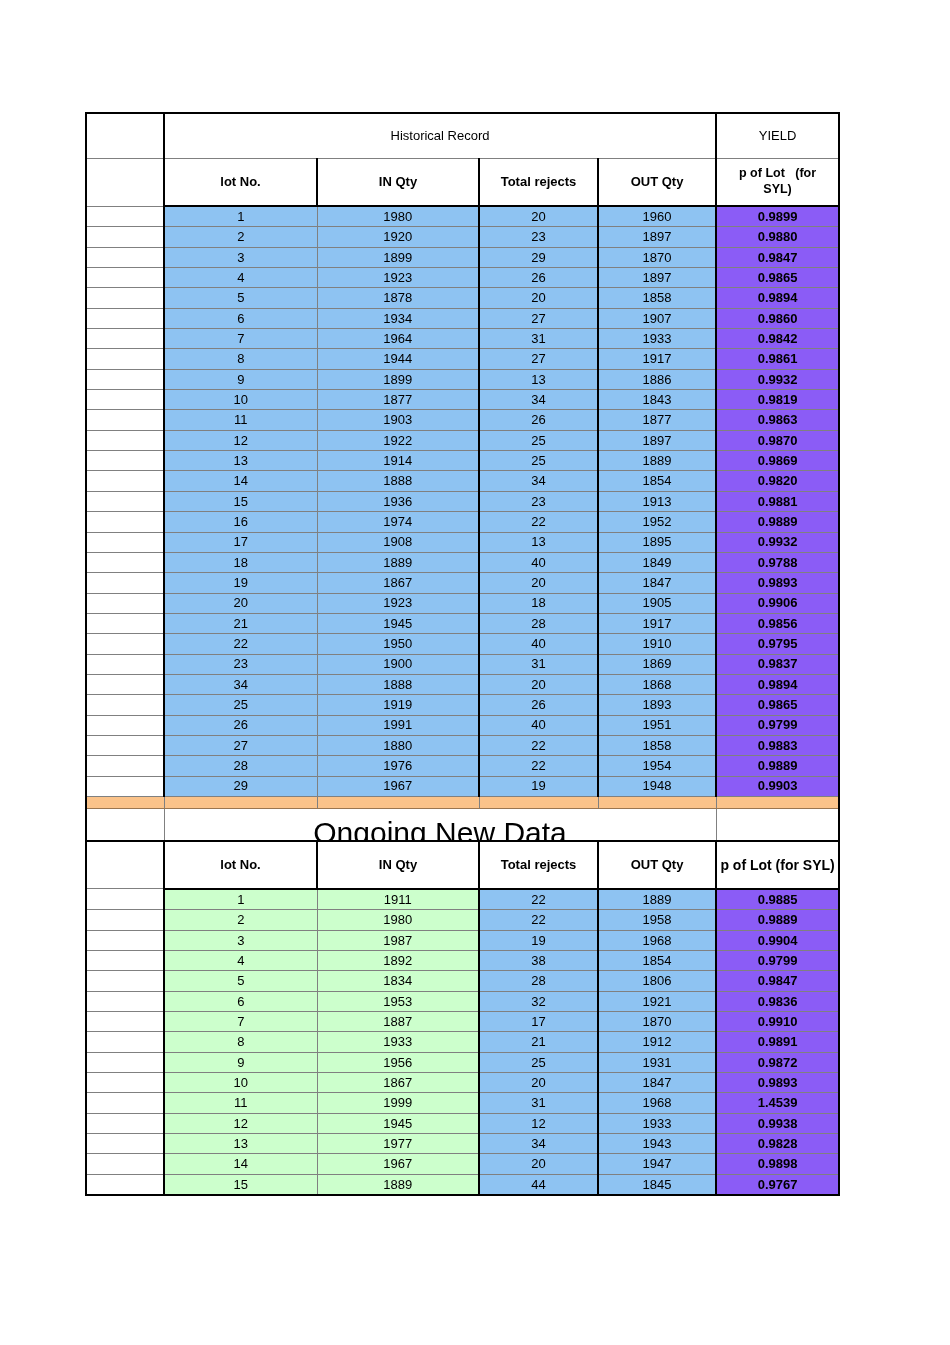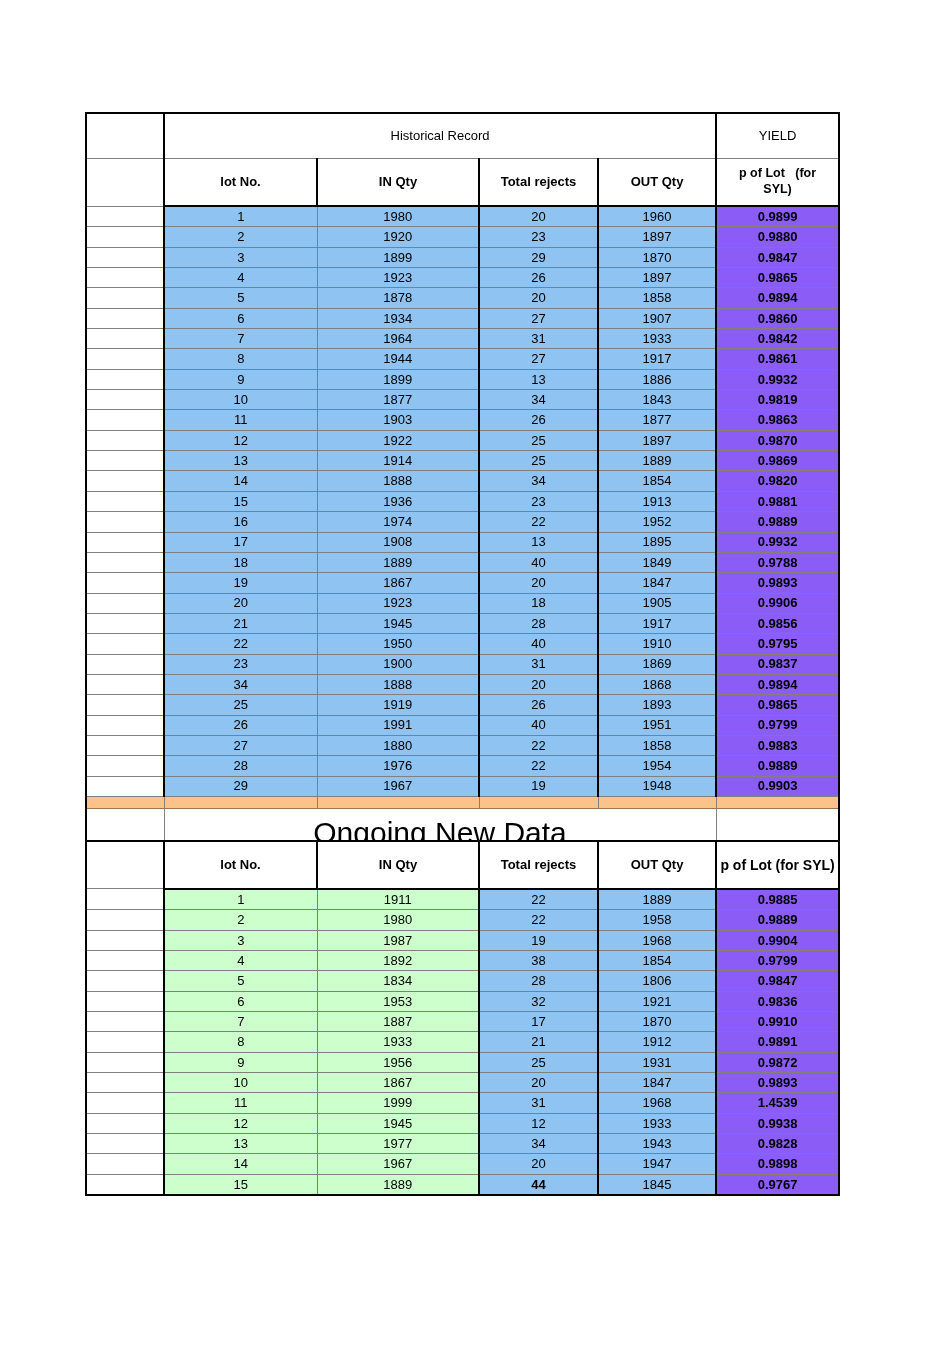--- a/index.html
+++ b/index.html
@@ -576,20 +576,20 @@
           <td class="lot-c green">14</td>
           <td class="green">1967</td>
           <td class="rej-c blue">20</td>
           <td class="out-c blue">1947</td>
           <td class="yld-c white">0.9898</td>
         </tr>
         <tr class="data-row">
           <td class="pad-cell" style="border-left: 2px solid rgb(0, 0, 0); border-bottom: 2px solid rgb(0, 0, 0) !important;"></td>
           <td class="lot-c green" style="border-bottom: 2px solid rgb(0, 0, 0) !important;">15</td>
           <td class="green" style="border-bottom: 2px solid rgb(0, 0, 0) !important;">1889</td>
-          <td class="rej-c blue" style="border-bottom: 2px solid rgb(0, 0, 0) !important; font-weight: bold;">44</td>
+          <td class="rej-c blue" style="border-bottom: 2px solid rgb(0, 0, 0) !important;">44</td>
           <td class="out-c blue" style="border-bottom: 2px solid rgb(0, 0, 0) !important;">1845</td>
           <td class="yld-c white" style="border-bottom: 2px solid rgb(0, 0, 0) !important;">0.9767</td>
         </tr>
       </tbody>
 
   </table>
 </div>
 
 </body></html>

